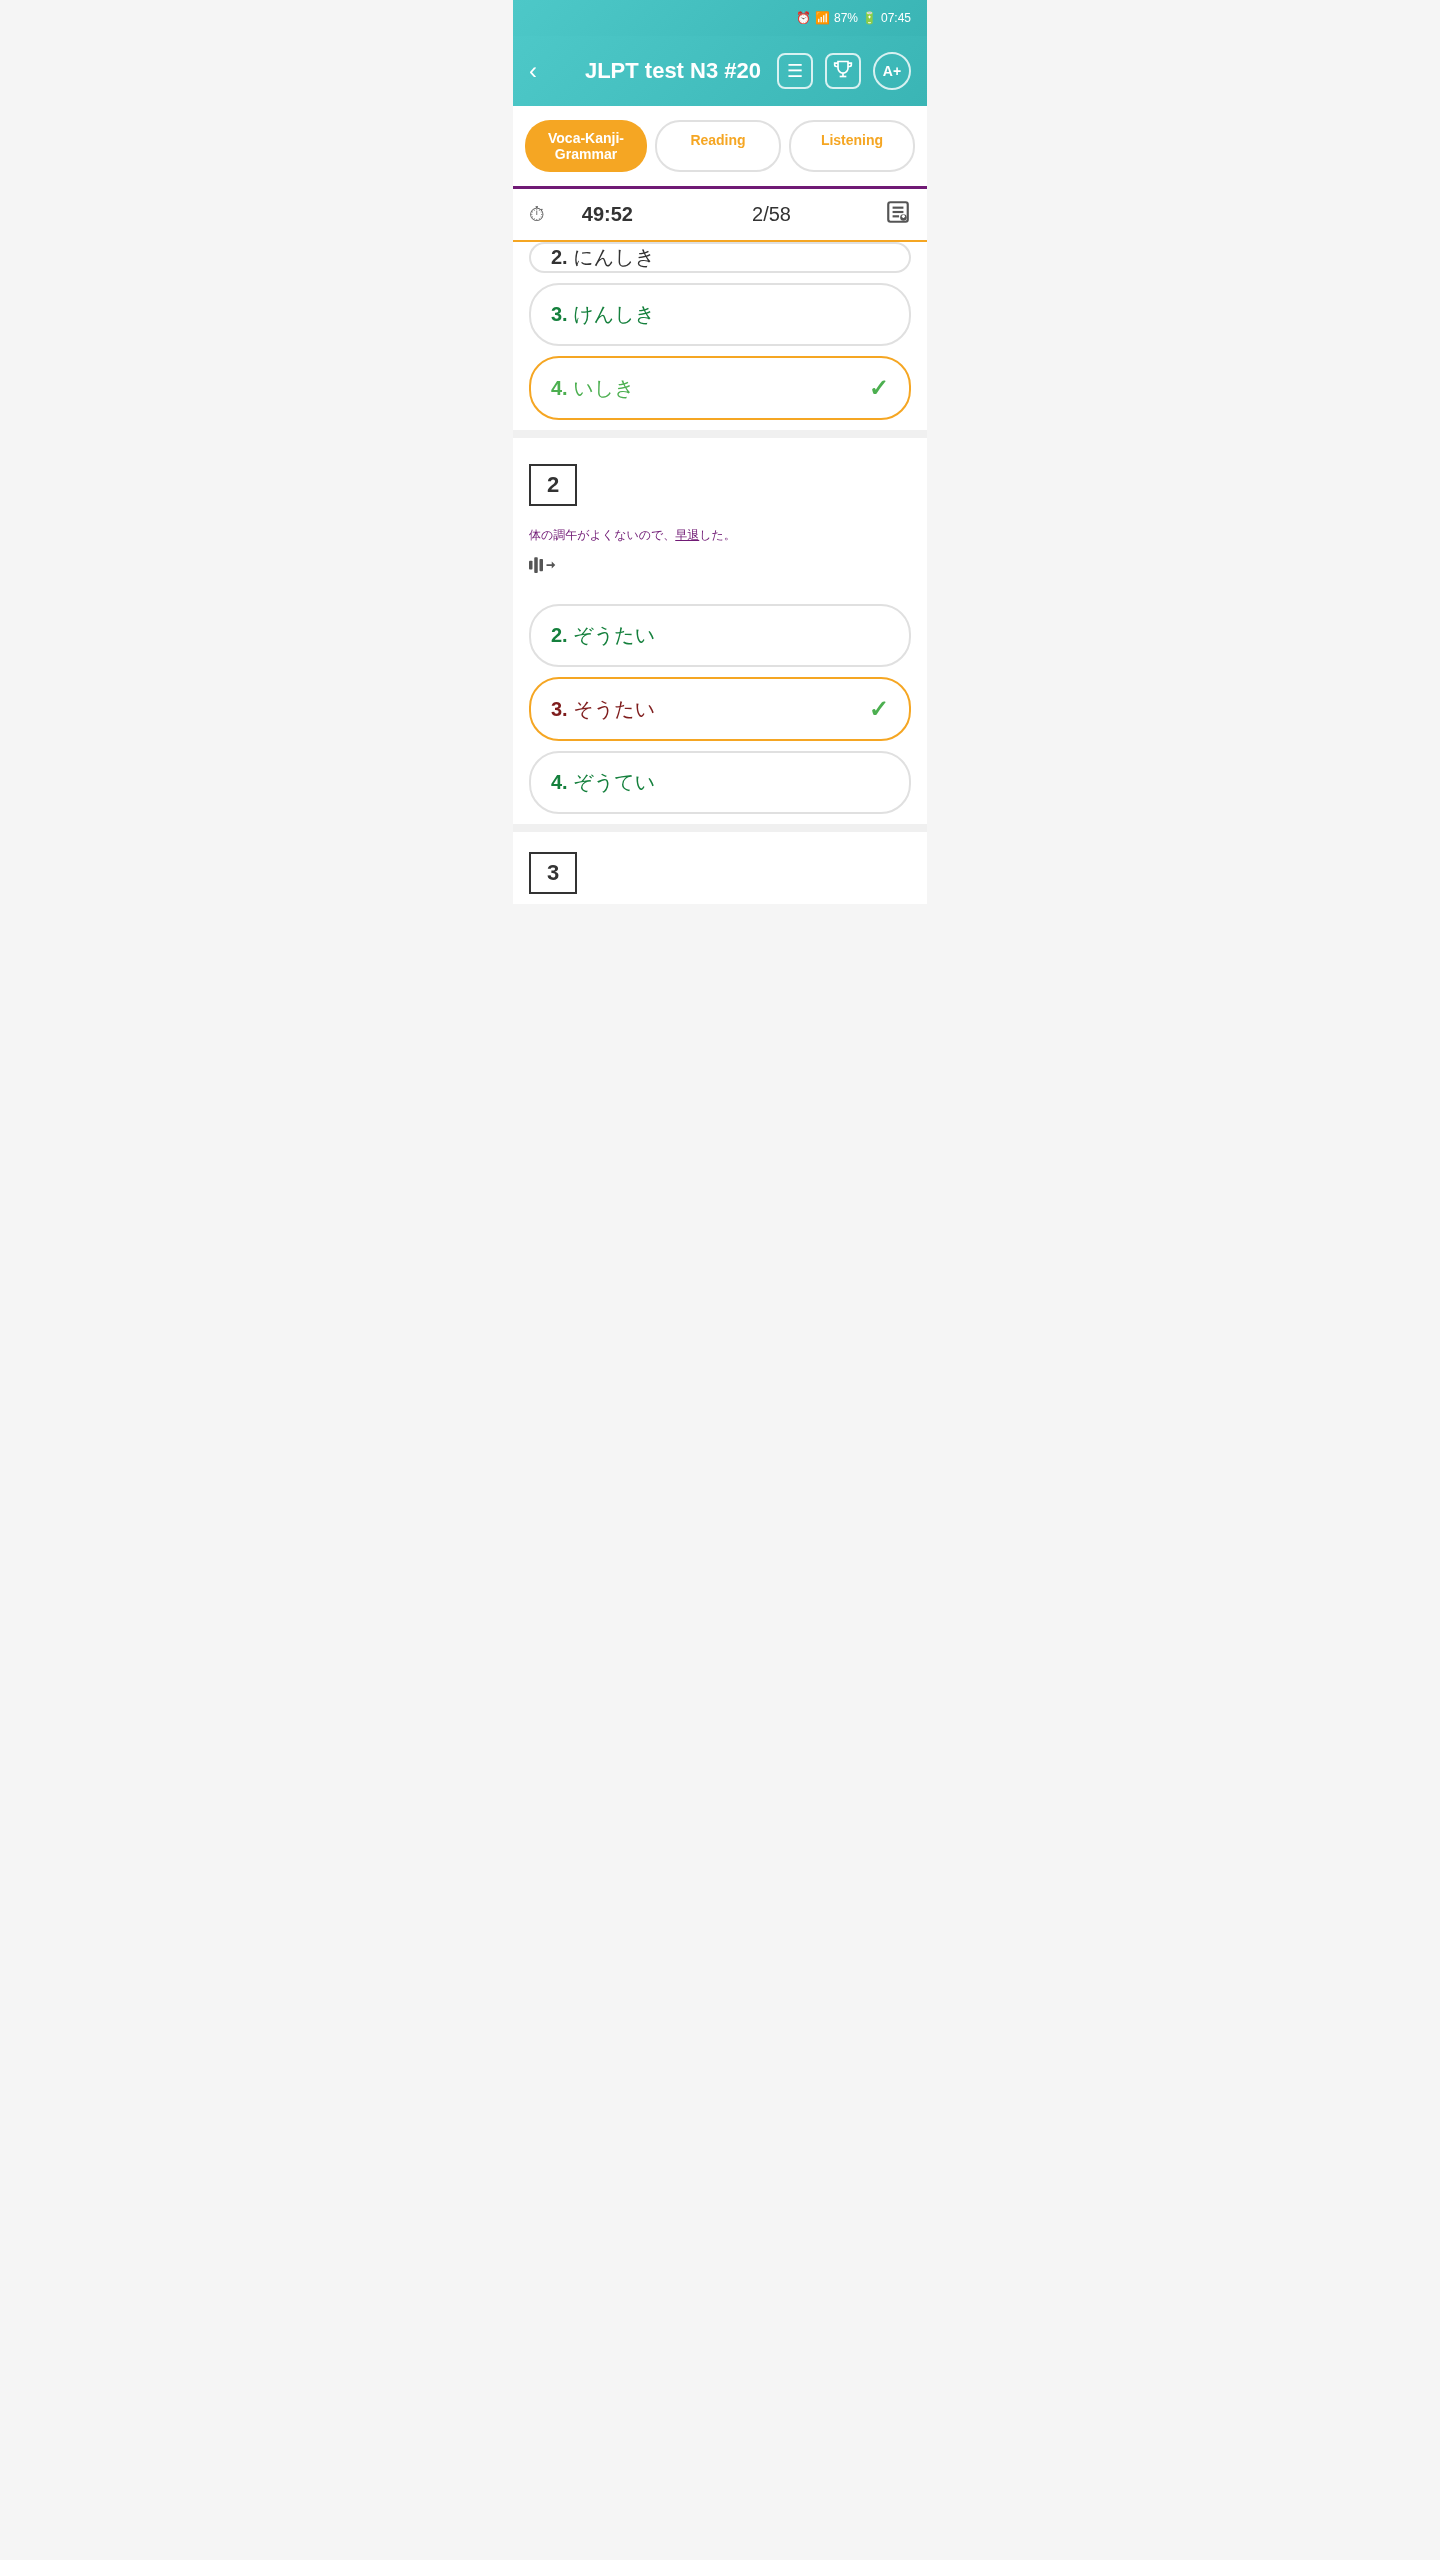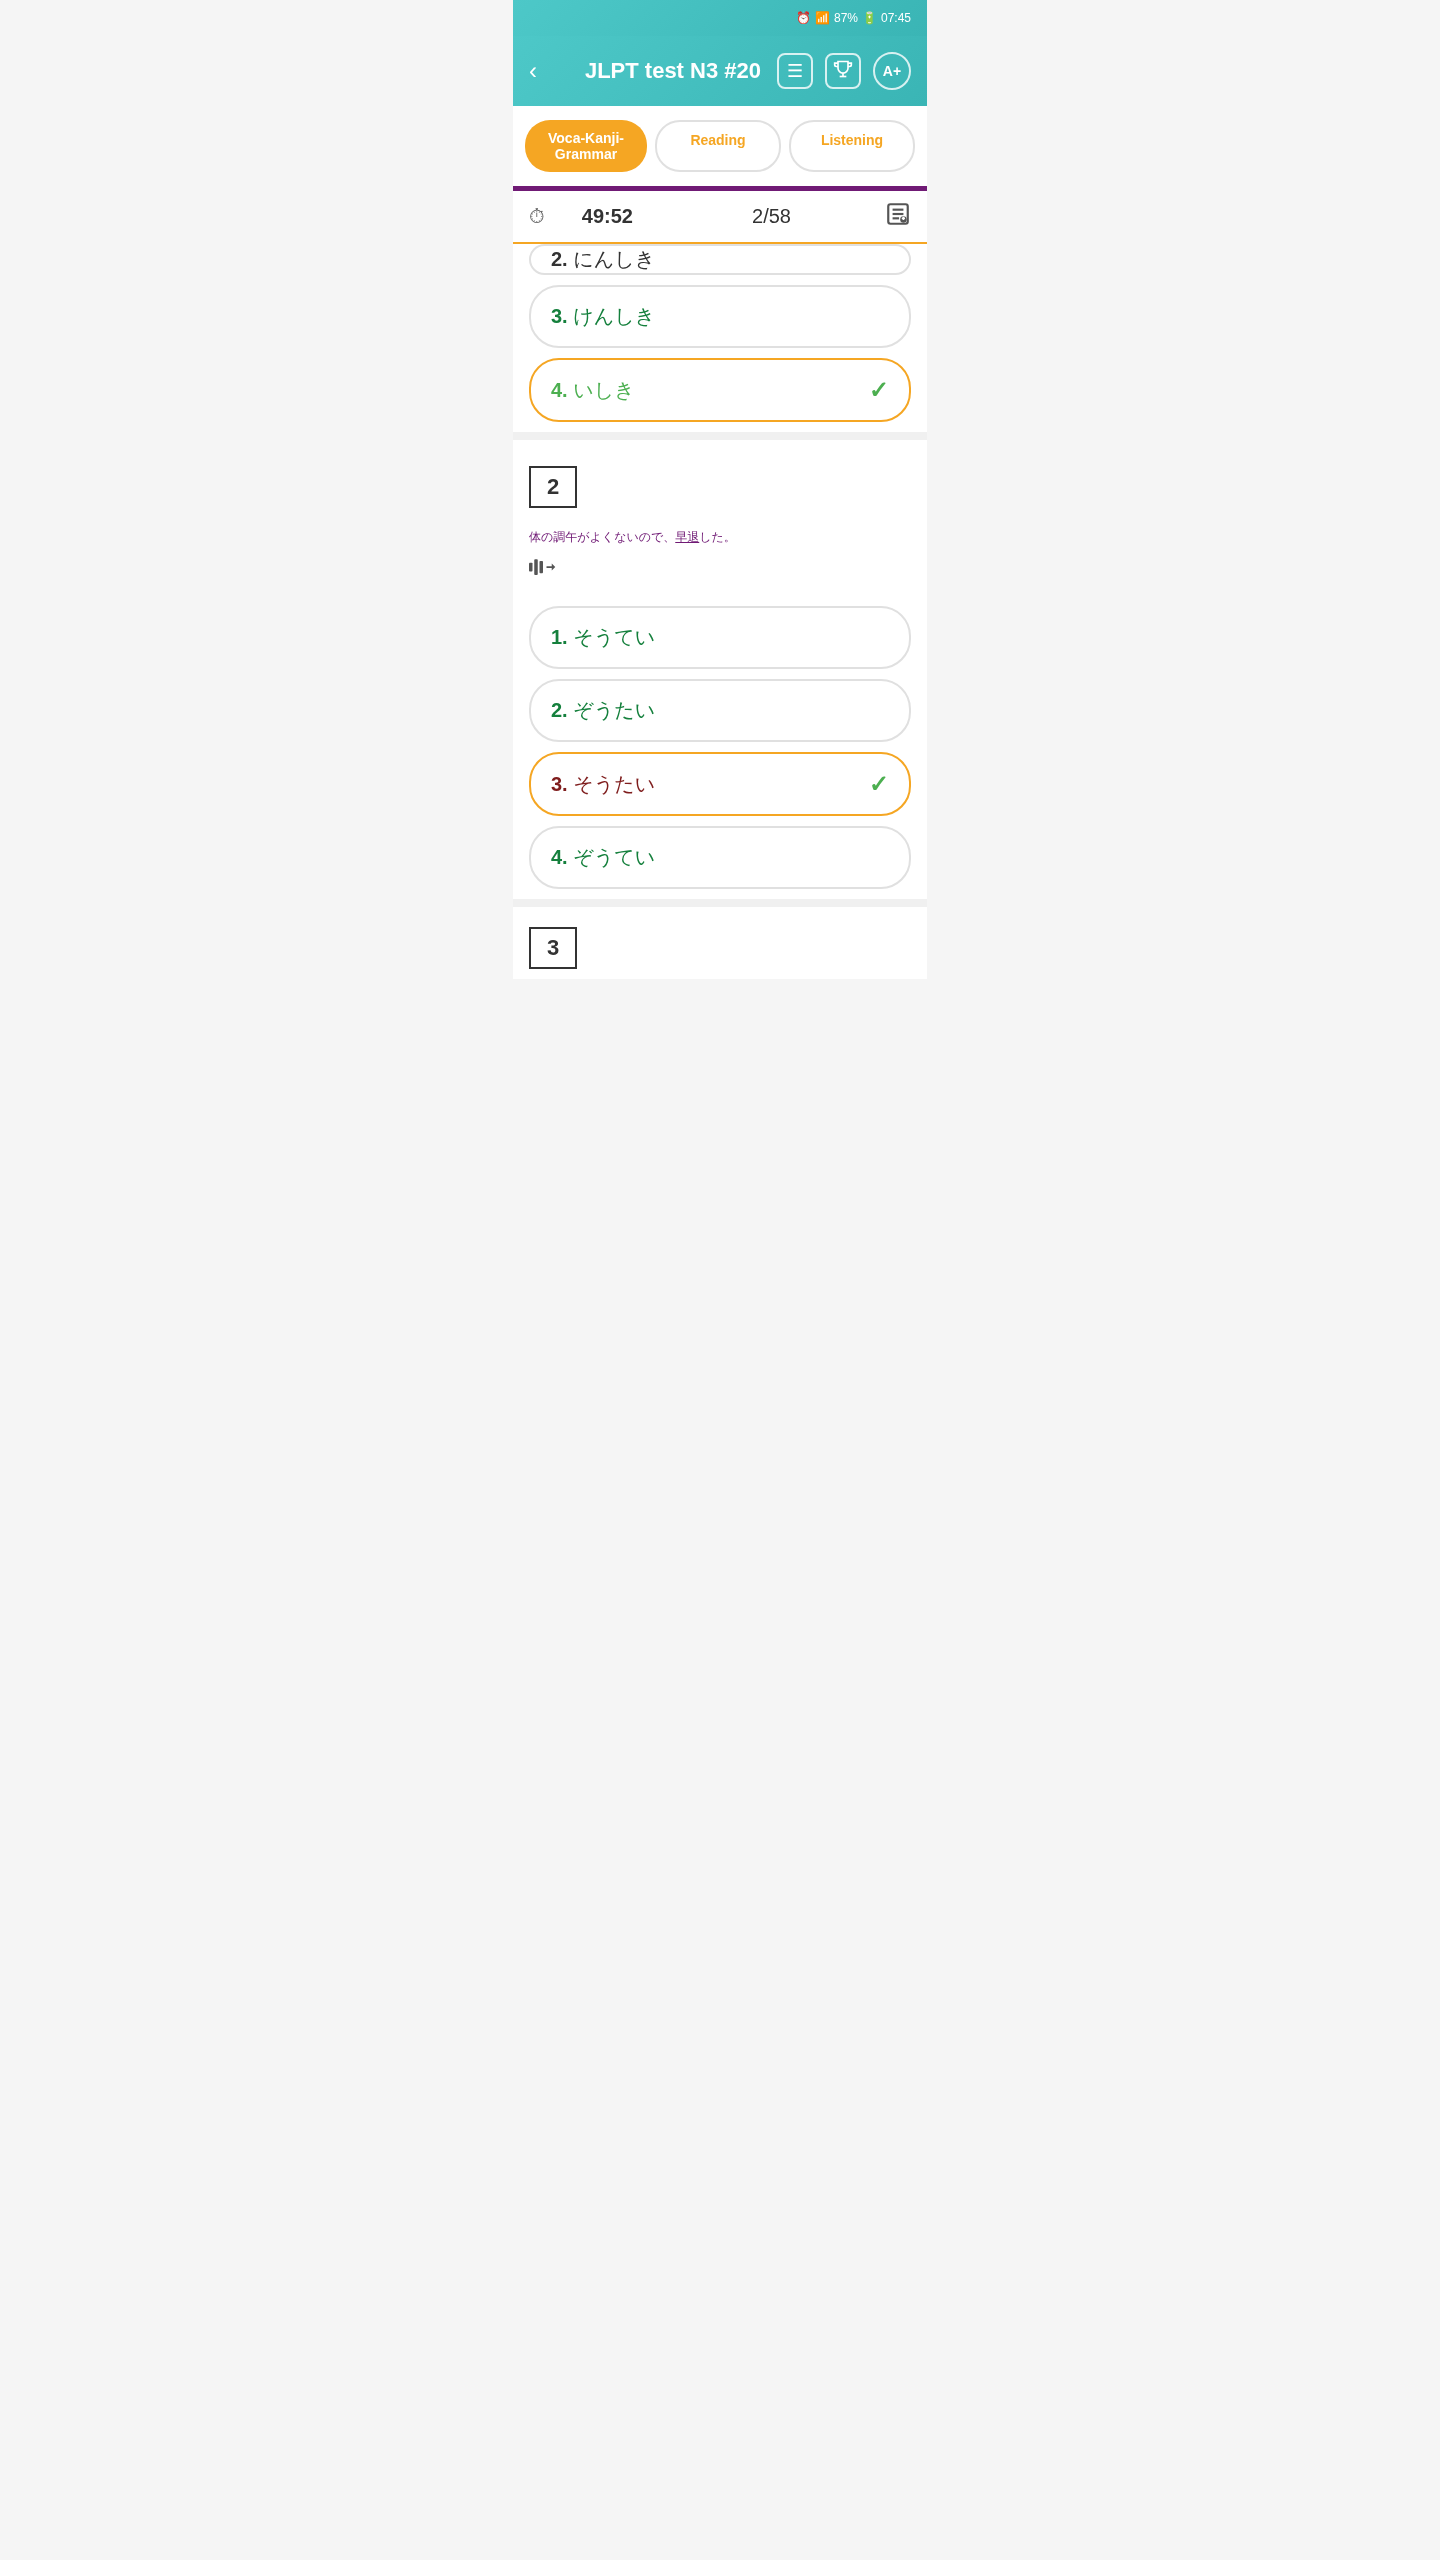--- a/index.html
+++ b/index.html
@@ -93,21 +93,21 @@
       font-size: 18px;
       font-weight: bold;
     }
 
     
     .tabs-container {
       background: white;
       padding: 14px 12px;
       display: flex;
       gap: 8px;
-      border-bottom: 5px solid #701a75;
+      border-bottom: 3px solid #701a75;
     }
 
     .tab {
       flex: 1;
       padding: 10px 8px;
       border-radius: 25px;
       text-align: center;
       font-size: 14px;
       font-weight: 600;
       cursor: pointer;
@@ -359,23 +359,20 @@
         <svg width="28" height="24" viewBox="0 0 32 26" fill="#555">
           <rect x="0" y="8" width="4" height="10" rx="1"></rect>
           <rect x="6" y="4" width="4" height="18" rx="1"></rect>
           <rect x="12" y="6" width="4" height="14" rx="1"></rect>
           <polygon points="20,13 28,13" stroke="#555" stroke-width="2" fill="none"></polygon>
           <polygon points="26,9 30,13 26,17" fill="#555"></polygon>
         </svg>
       </span>
     </div>
 
-    <div class="option">
-      <span><strong>1.</strong> そうてい</span>
-    </div>
 
     <div class="option">
       <span><strong>2.</strong> ぞうたい</span>
     </div>
 
     <div class="option option-selected">
       <span style="color:#7f1d1d;"><strong>3.</strong> そうたい</span>
       <span class="check-mark">✓</span>
     </div>
 

